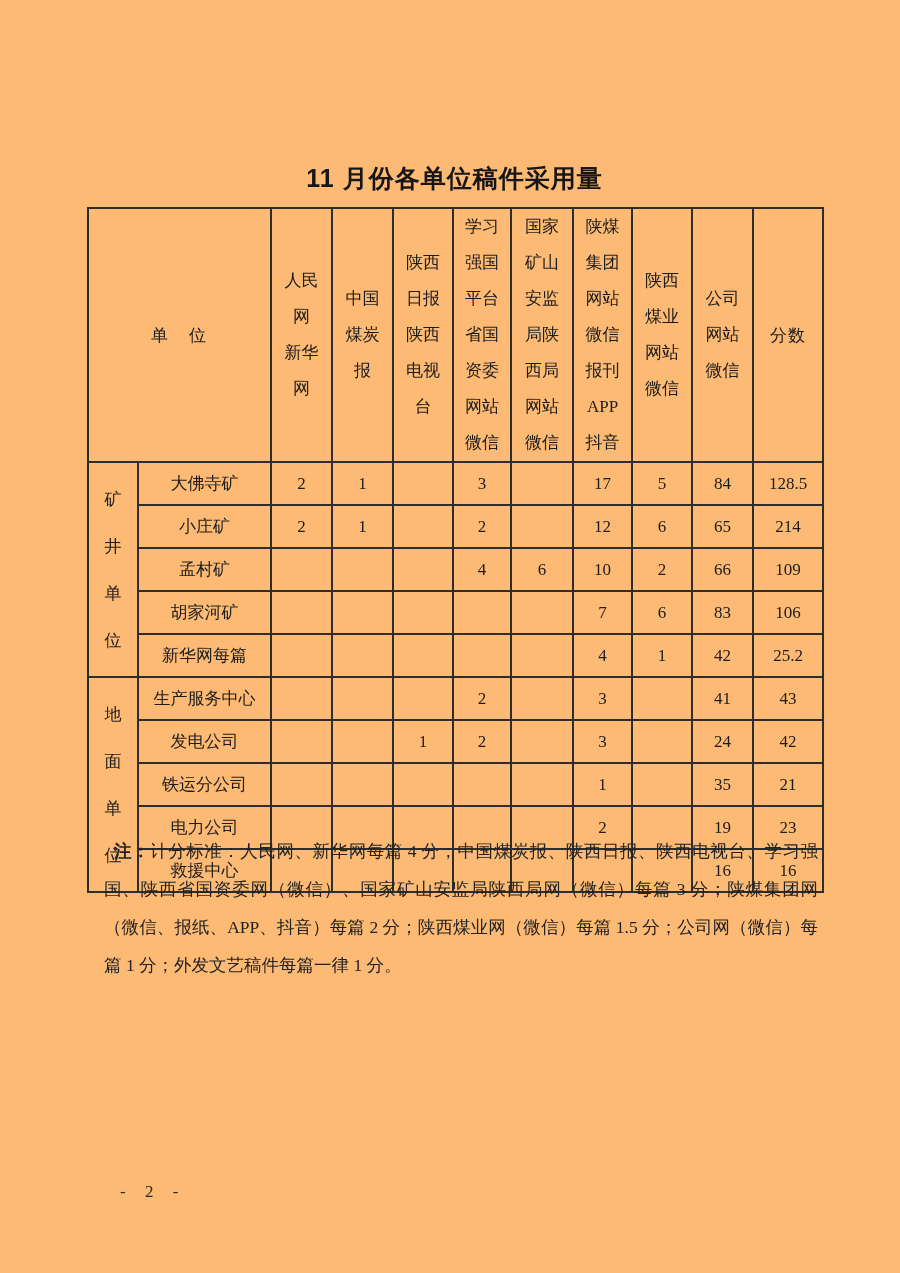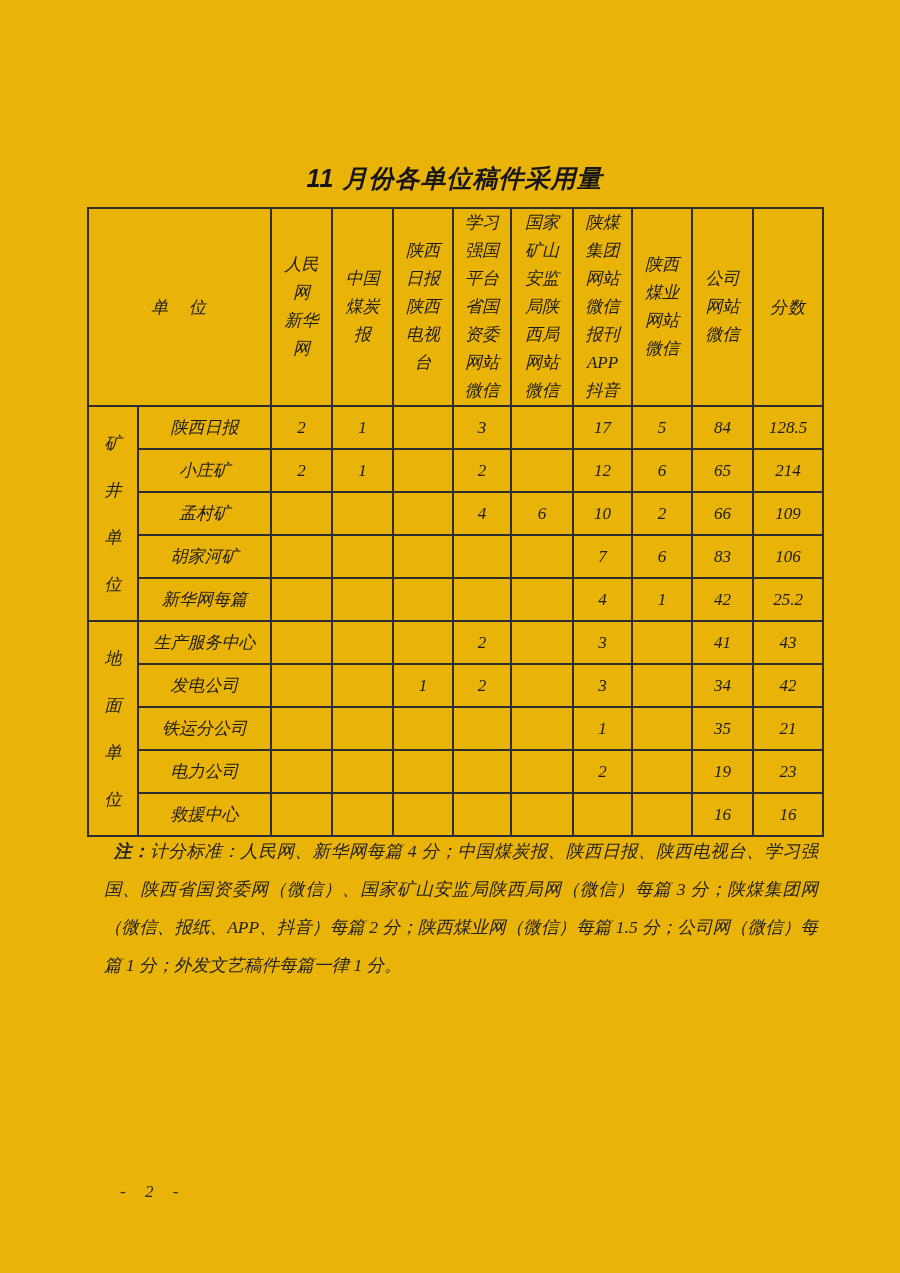--- a/index.html
+++ b/index.html
@@ -4,21 +4,21 @@
 <style>
   html, body { margin: 0; padding: 0; }
   body {
     width: 900px; height: 1273px;
     background: #ffffff;
     font-family: "Liberation Serif", "DejaVu Serif", serif;
     color: #1c1c1c;
     position: relative;
     overflow: hidden;
   }
-  .page { position: absolute; inset: 0; width: 900px; height: 1273px; background: #eab308; font-style: italic; }
+  .page { position: absolute; inset: 0; width: 900px; height: 1273px; background: #fdba74; }
 
   .doc-title {
     position: absolute; left: 87px; top: 162px; width: 735px;
     margin: 0; text-align: center;
     font-family: "Liberation Sans", "DejaVu Sans", sans-serif;
     font-size: 25px; font-weight: bold; letter-spacing: 1px;
     color: #161616;
   }
 
   table.report-table {
@@ -30,21 +30,21 @@
     text-align: center; vertical-align: middle;
     font-size: 17px; padding: 0;
     overflow: hidden;
   }
   tr.head-row { height: 190px; }
   tr.data-row { height: 43px; }
 
   td.corner-head { font-size: 18px; letter-spacing: 2px; border-radius: 13px; }
   td.col-head {
     vertical-align: top; padding-top: 8px;
-    white-space: pre-line; line-height: 28px; font-size: 17px;
+    white-space: pre-line; line-height: 36px; font-size: 17px;
   }
   td.score-head { font-size: 18px; letter-spacing: 1px; }
   td.group-label {
     white-space: pre-line; line-height: 47px; font-size: 18px;
   }
   td.unit-name { font-size: 17px; }
   td.val-cell { font-size: 17px; }
 
   .note {
     position: absolute; left: 104px; top: 832px; width: 714px;
@@ -124,21 +124,21 @@
 网站
 微信</td>
         <td class="score-head">分数</td>
       </tr>
 
       <tr class="data-row">
         <td rowspan="5" class="group-label">矿
 井
 单
 位</td>
-        <td class="unit-name">陕西日报</td>
+        <td class="unit-name">大佛寺矿</td>
         <td class="val-cell">2</td>
         <td class="val-cell">1</td>
         <td class="val-cell"></td>
         <td class="val-cell">3</td>
         <td class="val-cell"></td>
         <td class="val-cell">17</td>
         <td class="val-cell">5</td>
         <td class="val-cell">84</td>
         <td class="val-cell">128.5</td>
       </tr>
@@ -209,21 +209,21 @@
       </tr>
       <tr class="data-row">
         <td class="unit-name">发电公司</td>
         <td class="val-cell"></td>
         <td class="val-cell"></td>
         <td class="val-cell">1</td>
         <td class="val-cell">2</td>
         <td class="val-cell"></td>
         <td class="val-cell">3</td>
         <td class="val-cell"></td>
-        <td class="val-cell">34</td>
+        <td class="val-cell">24</td>
         <td class="val-cell">42</td>
       </tr>
       <tr class="data-row">
         <td class="unit-name">铁运分公司</td>
         <td class="val-cell"></td>
         <td class="val-cell"></td>
         <td class="val-cell"></td>
         <td class="val-cell"></td>
         <td class="val-cell"></td>
         <td class="val-cell">1</td>

